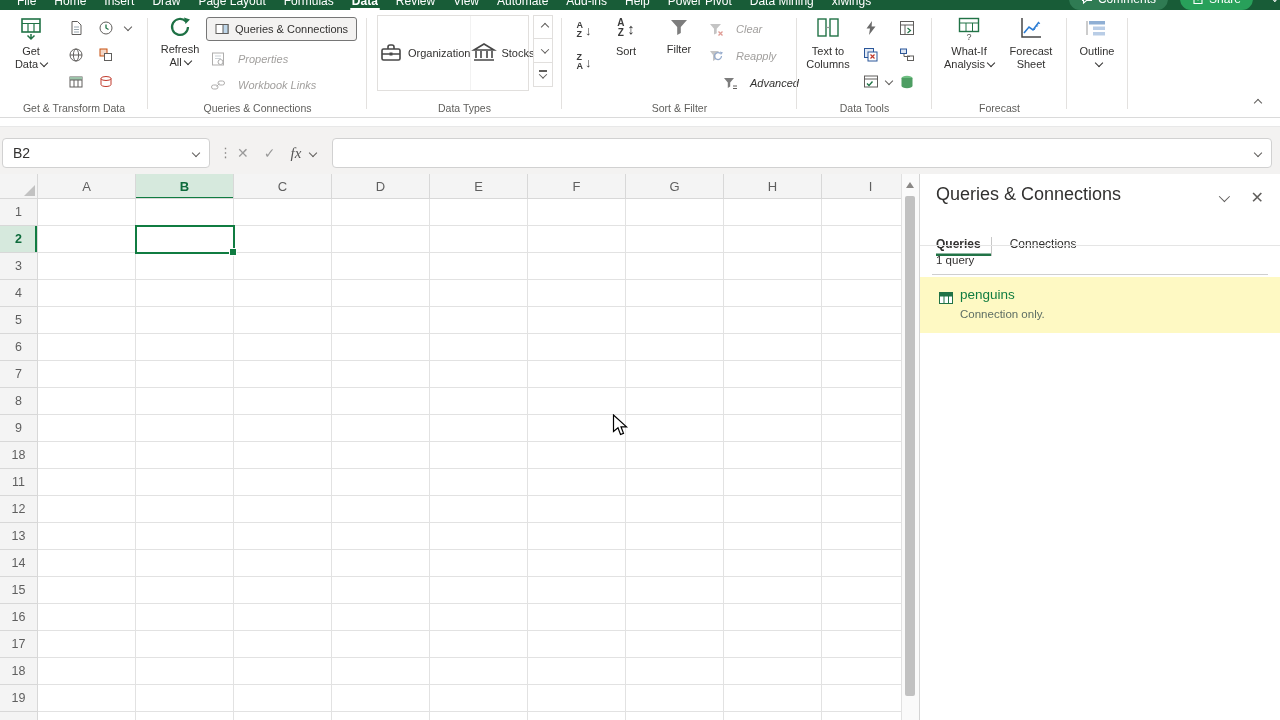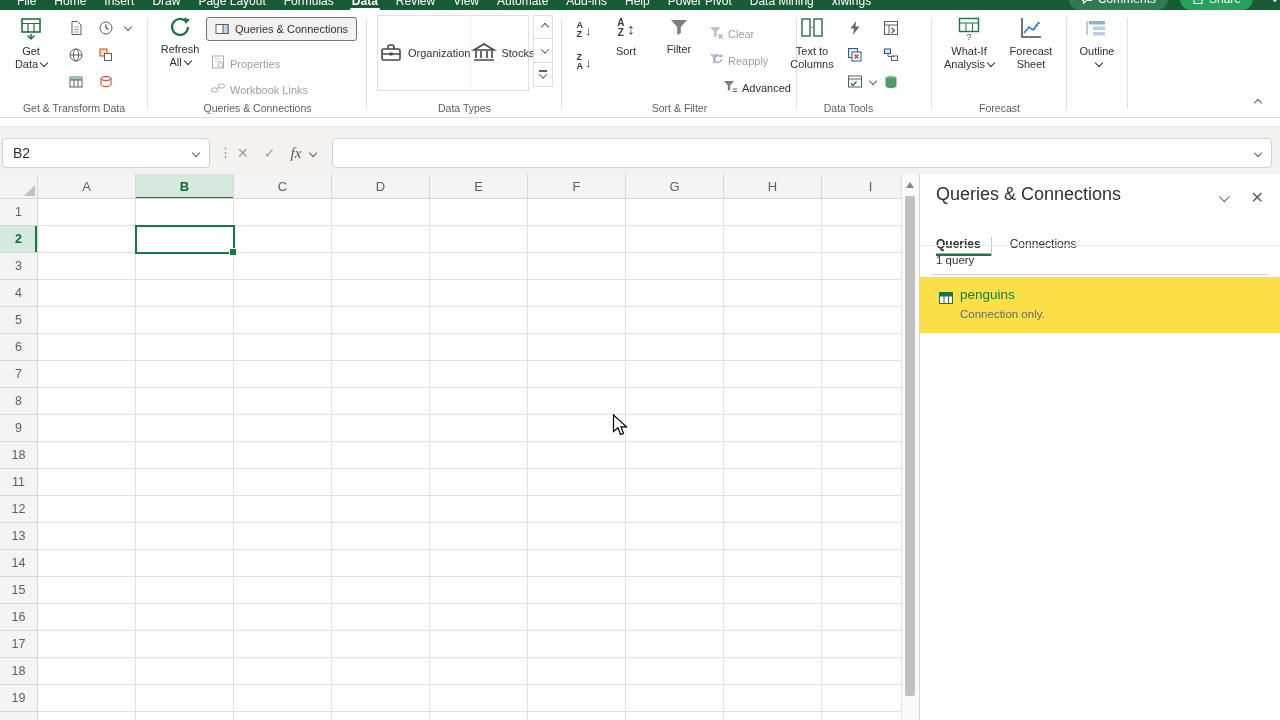--- a/index.html
+++ b/index.html
@@ -20,21 +20,21 @@
   .wchev{width:6px;height:6px;border-right:1.6px solid #fff;border-bottom:1.6px solid #fff;transform:rotate(45deg) translateY(-9px);margin-top:0;}
 
   
   .ribbon{position:absolute;left:0;top:10px;width:100%;height:108px;background:#fff;border-bottom:1px solid #DADADA;font-size:11px;color:#323130;box-sizing:border-box;}
   .grp{position:absolute;top:0;height:107px;}
   .glabel{position:absolute;bottom:3px;left:0;right:0;text-align:center;font-size:10.5px;color:#5f5e5b;white-space:nowrap;}
   .gsep{position:absolute;top:8px;height:91px;width:1px;background:#E3E1DF;}
   .bigbtn{position:absolute;top:4px;height:84px;text-align:center;line-height:13px;cursor:default;}
   .bicon{display:block;margin:1px auto 4px;}
   .sbtn{position:absolute;width:24px;height:24px;display:flex;align-items:center;justify-content:center;}
-  .rowbtn{position:absolute;height:22px;display:flex;align-items:flex-end;gap:4px;white-space:nowrap;}
+  .rowbtn{position:absolute;height:22px;display:flex;align-items:center;gap:12px;white-space:nowrap;font-style:italic;}
   .dis{color:#A19F9D;}
   .dis svg{opacity:.5;}
   .cv{display:inline-block;width:5px;height:5px;border-right:1.3px solid currentColor;border-bottom:1.3px solid currentColor;transform:rotate(45deg);margin-left:3px;vertical-align:2px;}
   .cvu{transform:rotate(-135deg);vertical-align:-2px;}
   .qcbox{position:absolute;left:58px;top:7px;height:22px;display:flex;align-items:center;gap:6px;padding:0 8px;border:1px solid #767676;border-radius:3px;background:#F3F2F1;white-space:nowrap;}
   .gal{position:absolute;left:10px;top:5px;width:152px;height:76px;border:1px solid #E1DFDD;display:flex;background:#fff;box-sizing:border-box;}
   .gitem{flex:1;display:flex;align-items:center;justify-content:center;gap:4px;font-size:11px;}
   .gitem+.gitem{border-left:1px solid #F2F2F2;}
   .gscroll{position:absolute;left:166px;top:5px;width:20px;}
   .gsbtn{width:20px;height:24px;border:1px solid #E1DFDD;border-top-width:0;display:flex;align-items:center;justify-content:center;color:#605e5c;box-sizing:border-box;}
@@ -81,21 +81,21 @@
   .pchev{width:7px;height:7px;border-right:1.6px solid #605e5c;border-bottom:1.6px solid #605e5c;transform:rotate(45deg) translateY(-2px);}
   .pclose{font-size:16px;color:#605e5c;line-height:16px;}
   .ptabs{position:absolute;left:16px;top:47px;display:flex;align-items:center;font-size:12px;color:#323130;margin-top:16px;}
   .ptab{padding:0 10px 5px 0;}
   .ptab.active{font-weight:bold;box-shadow:inset 0 -2.5px #217346;}
   .ptab:not(:first-child){border-left:1px solid #C8C8C8;padding-left:18px;}
   .ptabline{position:absolute;left:0;right:0;top:71px;height:1px;background:#E5E5E5;}
   .pcount{position:absolute;left:16px;top:80px;font-size:11.5px;color:#323130;}
   .pline2{position:absolute;left:12px;right:12px;top:100px;height:1px;background:#CFCFCF;}
   .qlist{position:absolute;left:0;right:0;top:103px;}
-  .query-item{position:relative;height:56px;background:#fde047;}
+  .query-item{position:relative;height:56px;background:#fef9c3;}
   .qicon{position:absolute;left:18px;top:13px;}
   .qname{position:absolute;left:40px;top:10px;font-size:13.5px;color:#107C41;}
   .qdetail{position:absolute;left:40px;top:31px;font-size:11.5px;color:#5E6E64;}
 
   .cursor{position:absolute;left:612px;top:414px;z-index:20;pointer-events:none;}
 </style>
 </head>
 <body>
 
 <div class="app">
@@ -342,21 +342,21 @@
         <svg width="16" height="16" viewBox="0 0 16 16">
             <path d="M2 3h10l-3.8 4.4v4.2L5.8 13V7.4z" fill="#7D7D7D"></path>
             <path d="M11 11h4M11 13.5h4" stroke="#605e5c"></path>
           </svg>
         <span>Advanced</span>
       </div>
       <div class="glabel">Sort &amp; Filter</div>
     </div>
     <div class="gsep" style="left:796px;"></div>
 
-    <div class="grp" style="left:781px;width:135px;">
+    <div class="grp" style="left:797px;width:135px;">
       <div class="bigbtn" style="left:4px;width:54px;">
         <svg class="bicon" width="26" height="26" viewBox="0 0 26 26">
           <rect x="3" y="4" width="8" height="17" fill="#fff" stroke="#217346" stroke-width="1.4"></rect>
           <rect x="15" y="4" width="8" height="17" fill="#fff" stroke="#217346" stroke-width="1.4"></rect>
           <path d="M11.5 12.5h3" stroke="#999" stroke-width="1.2"></path>
         </svg>
         <div>Text to</div>
         <div>Columns</div>
       </div>
       <div class="sbtn" style="left:62px;top:6px;">

